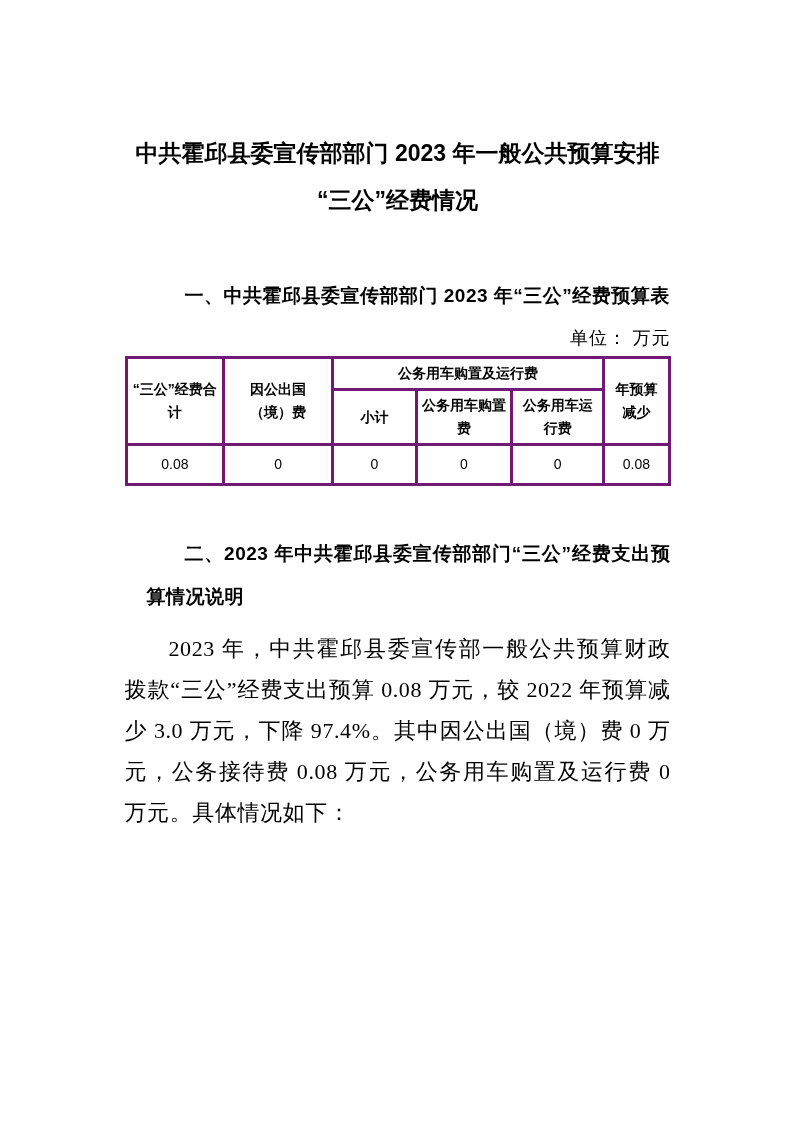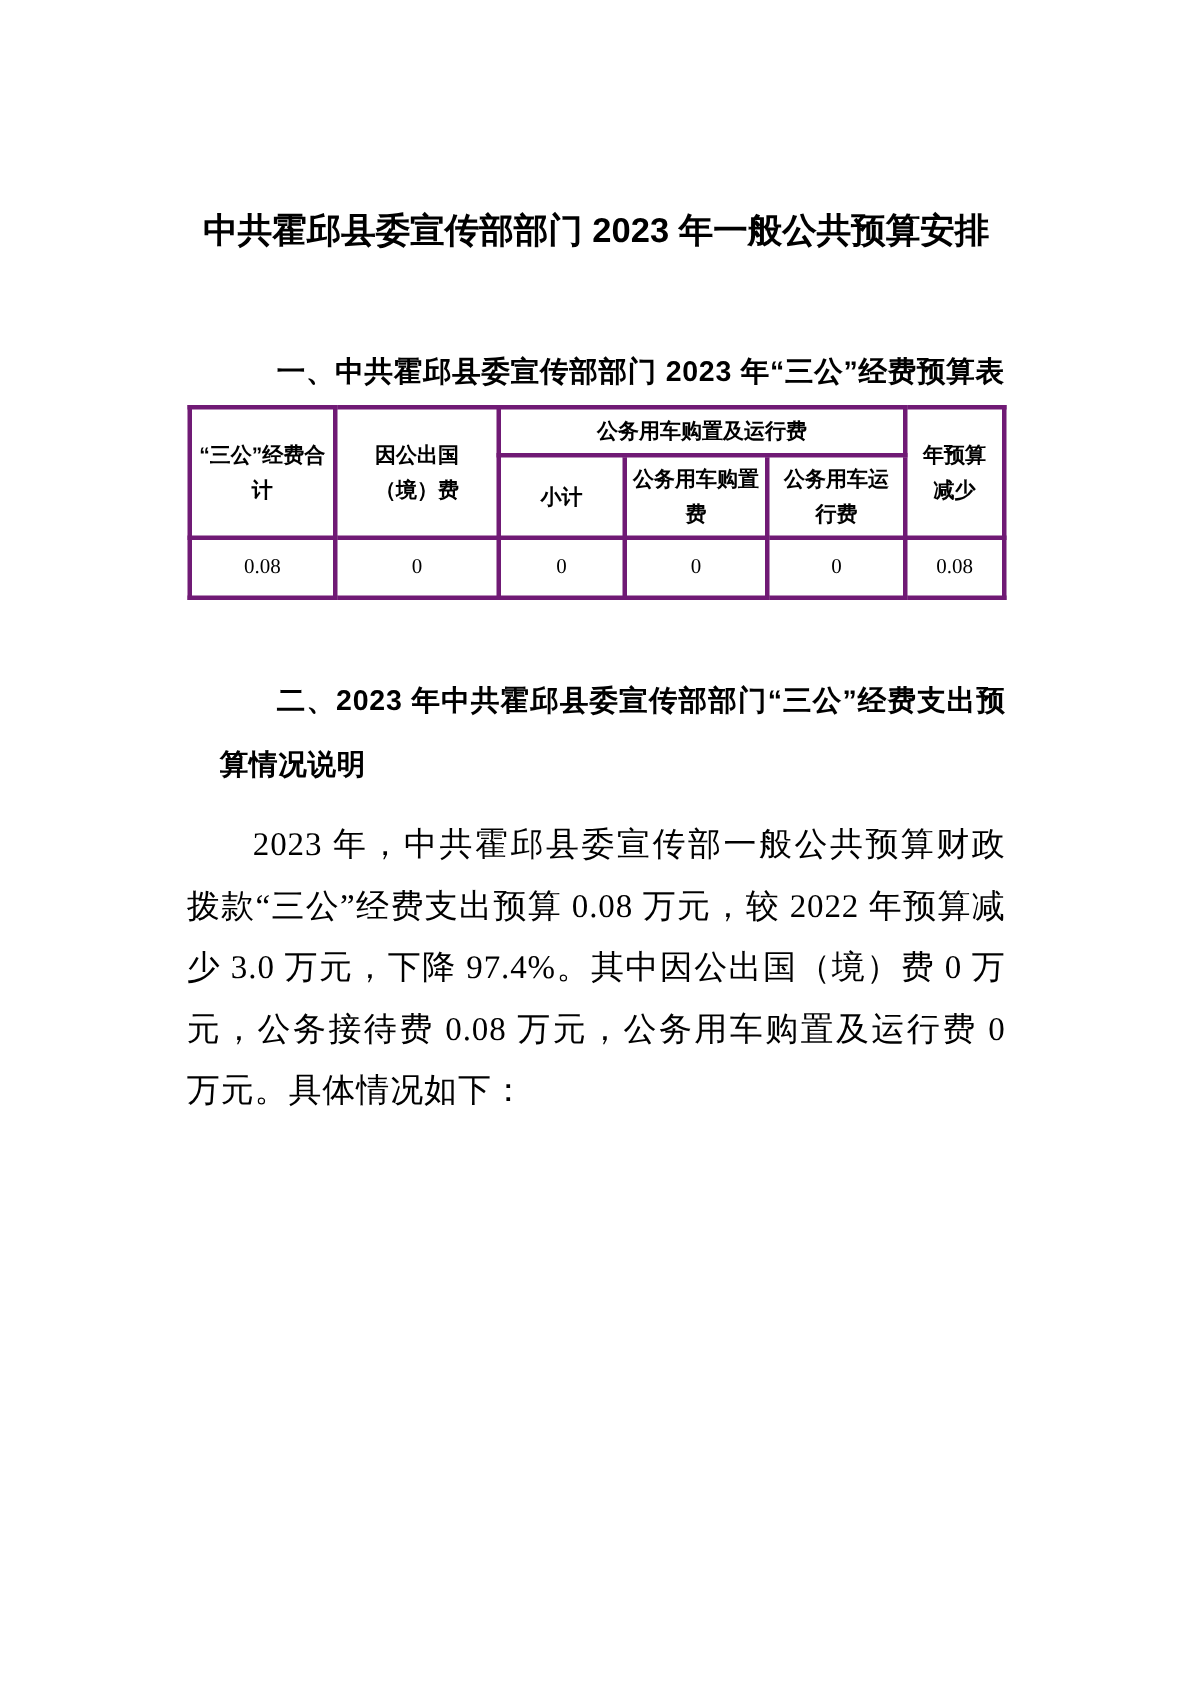--- a/index.html
+++ b/index.html
@@ -54,42 +54,44 @@
     text-align: center;
     vertical-align: middle;
     font-size: 14px;
     padding: 3px 4px;
     line-height: 1.65;
   }
   table.budget-table th {
     font-family: "Liberation Sans", "DejaVu Sans", sans-serif;
     font-weight: bold;
   }
-  table.budget-table td { height: 40px; font-family: Liberation Serif, serif; text-align: center; }
+  table.budget-table td { height: 40px; font-family: Liberation Sans, sans-serif; text-align: center; }
   .body-para {
     font-size: 22px;
     line-height: 41px;
     text-indent: 2em;
     text-align: justify;
     letter-spacing: 0.6px;
   }
   .body-para.first { margin-top: 10px; }
   .para-lead { font-family: "Liberation Sans", "DejaVu Sans", sans-serif; font-weight: bold; }
 </style>
 </head>
 <body>
 
 <div class="page">
 
   <h1 class="doc-title">
     <span class="t-line">中共霍邱县委宣传部部门 2023 年一般公共预算安排</span>
+    <span class="t-line">“三公”经费情况</span>
   </h1>
 
   <h2 class="section-heading">一、中共霍邱县委宣传部部门 2023 年“三公”经费预算表</h2>
 
+  <div class="unit-label">单位： 万元</div>
 
   <table class="budget-table">
     <colgroup>
       <col style="width:18%">
       <col style="width:20%">
       <col style="width:15.5%">
       <col style="width:17.5%">
       <col style="width:17%">
       <col style="width:12%">
     </colgroup>

